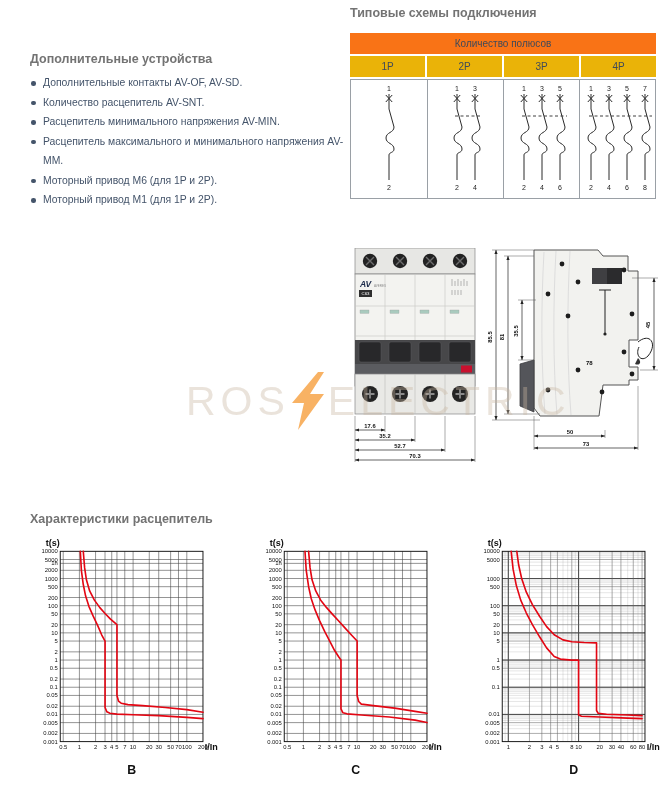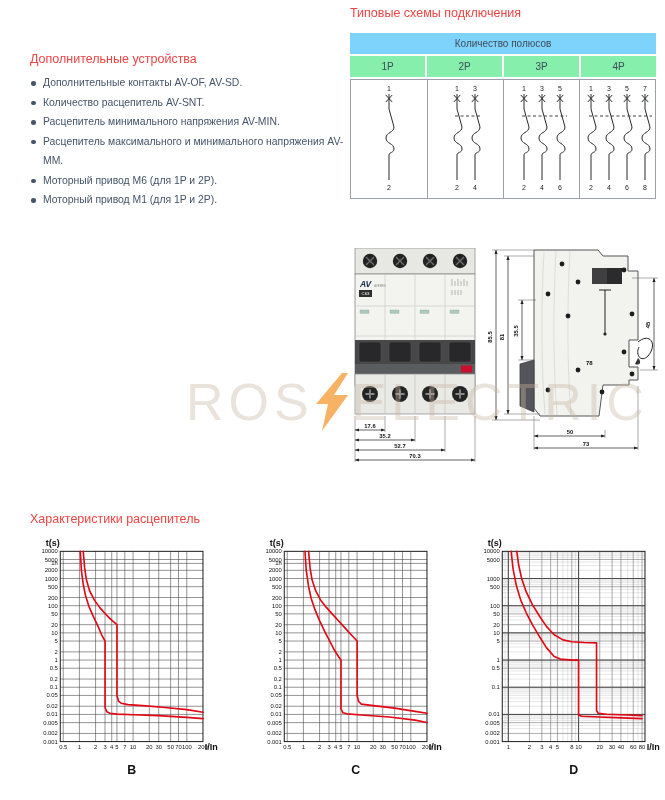--- a/index.html
+++ b/index.html
@@ -1,35 +1,35 @@
 <!DOCTYPE html>
 <html><head>
 <meta charset="utf-8">
 <style>
   html,body{margin:0;padding:0;background:#fff;}
   #page{position:relative;width:665px;height:800px;background:#ffffff;overflow:hidden;
         font-family:"Liberation Sans",sans-serif;color:#14181f;}
   .abs{position:absolute;}
-  h2.sec{margin:0;font-size:12.5px;font-weight:400;color:#ef4444;}
+  h2.sec{margin:0;font-size:12.5px;font-weight:700;color:#737373;}
   
   #devices-list{margin:7px 0 0 0;padding:0;list-style:none;}
   #devices-list li{position:relative;padding-left:13px;font-size:10.4px;line-height:19.5px;color:#44546a;}
   #devices-list li::before{content:"";position:absolute;left:1px;top:8px;width:4.5px;height:4.5px;border-radius:50%;background:#44546a;}
   
   #conn-table{width:306px;}
-  .tbl-head{background:#7dd3fc;height:21px;line-height:21px;text-align:center;
+  .tbl-head{background:#f97316;height:21px;line-height:21px;text-align:center;
             font-size:10px;color:#3f4a5a;}
   .tbl-cols{display:grid;grid-template-columns:1fr 1fr 1fr 1fr;gap:2px;margin-top:2px;}
-  .pole-label{background:#86efac;height:21px;line-height:21px;text-align:center;font-size:10px;color:#3f4a5a;}
+  .pole-label{background:#eab308;height:21px;line-height:21px;text-align:center;font-size:10px;color:#3f4a5a;}
   .tbl-body{display:grid;grid-template-columns:1fr 1fr 1fr 1fr;margin-top:2px;border:1px solid #9aa0a6;}
   .scheme-cell{height:118px;display:flex;align-items:center;justify-content:center;background:#fff;}
   .scheme-cell + .scheme-cell{border-left:1px solid #9aa0a6;}
   
   #watermark{display:flex;align-items:center;gap:2px;
-             font-size:52px;font-weight:400;letter-spacing:5px;
+             font-size:41px;font-weight:400;letter-spacing:5px;
              color:rgba(199,181,160,0.38);user-select:none;}
   
   .chart-host{width:196px;}
   svg text{font-family:"Liberation Sans",sans-serif;}
 </style>
 </head>
 <body>
 
 <div id="page">
 

